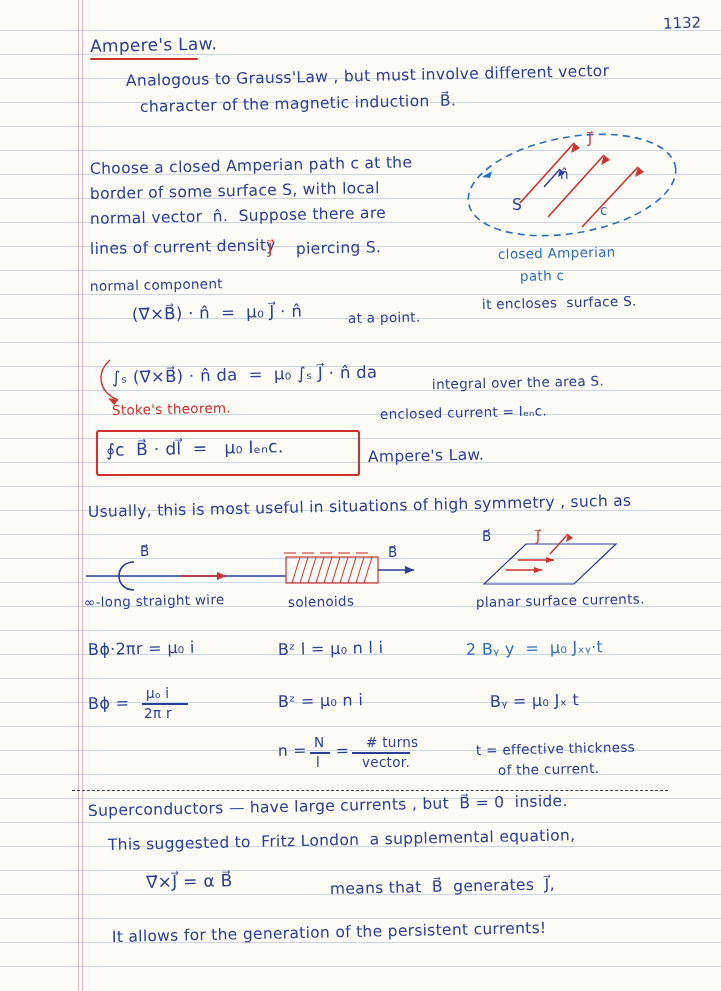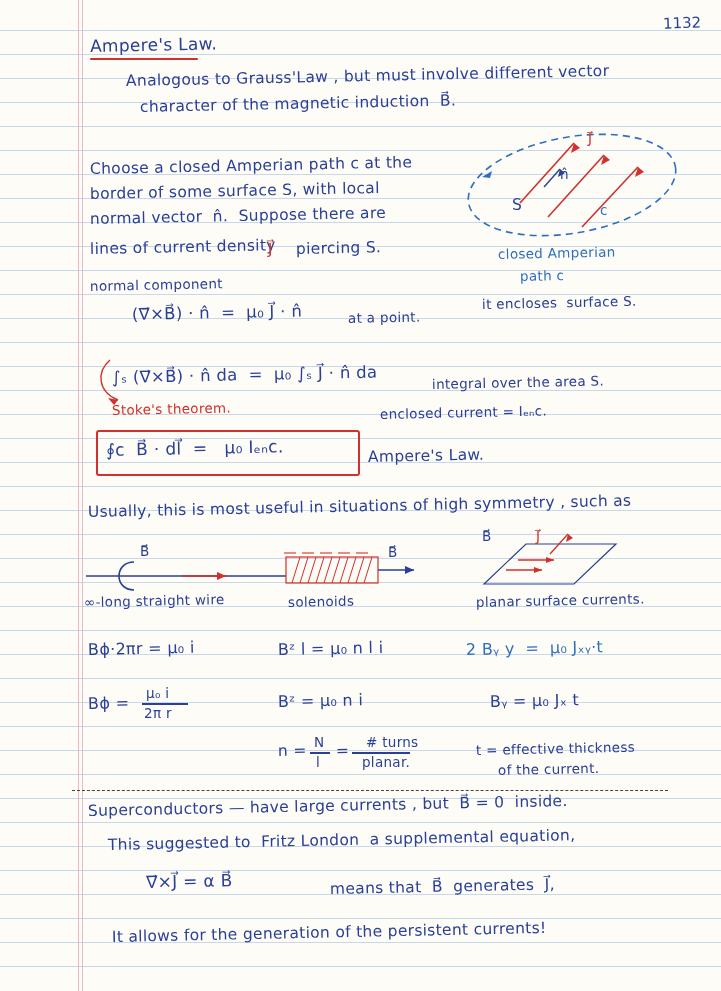--- a/index.html
+++ b/index.html
@@ -231,21 +231,21 @@
   <div class="hw ink-blue big slant" style="left:278px;top:692px;font-size:16px;">Bᶻ = μ₀ n i</div>
   <div class="hw ink-blue big slant" style="left:490px;top:692px;font-size:16px;">Bᵧ = μ₀ Jₓ t</div>
 
   <div class="hw ink-blue med slant" style="left:278px;top:742px;">n =</div>
   <div class="hw ink-blue sm" style="left:314px;top:734px;">N</div>
   <div style="position:absolute;left:310px;top:752px;width:20px;height:1.6px;background:#2a3f96;"></div>
   <div class="hw ink-blue sm" style="left:316px;top:754px;">l</div>
   <div class="hw ink-blue med slant" style="left:336px;top:742px;">=</div>
   <div class="hw ink-blue sm" style="left:366px;top:734px;"># turns</div>
   <div style="position:absolute;left:352px;top:752px;width:58px;height:1.6px;background:#2a3f96;"></div>
-  <div class="hw ink-blue sm" style="left:362px;top:754px;">planar.</div>
+  <div class="hw ink-blue sm" style="left:362px;top:754px;">vector.</div>
 
   <div class="hw ink-blue sm slant" style="left:476px;top:742px;">t = effective thickness</div>
   <div class="hw ink-blue sm slant" style="left:498px;top:762px;">of the current.</div>
 
   <div class="dashline" style="left:72px;top:790px;width:596px;"></div>
 
   <div class="hw ink-blue med slant" style="left:88px;top:802px;">Superconductors — have large currents , but  B⃗ = 0  inside.</div>
   <div class="hw ink-blue med slant" style="left:108px;top:836px;">This suggested to  Fritz London  a supplemental equation,</div>
   <div class="hw ink-blue big slant" style="left:146px;top:872px;font-size:17px;">∇⃗×J⃗ = α B⃗</div>
   <div class="hw ink-blue med slant" style="left:330px;top:880px;">means that  B⃗  generates  J⃗,</div>

